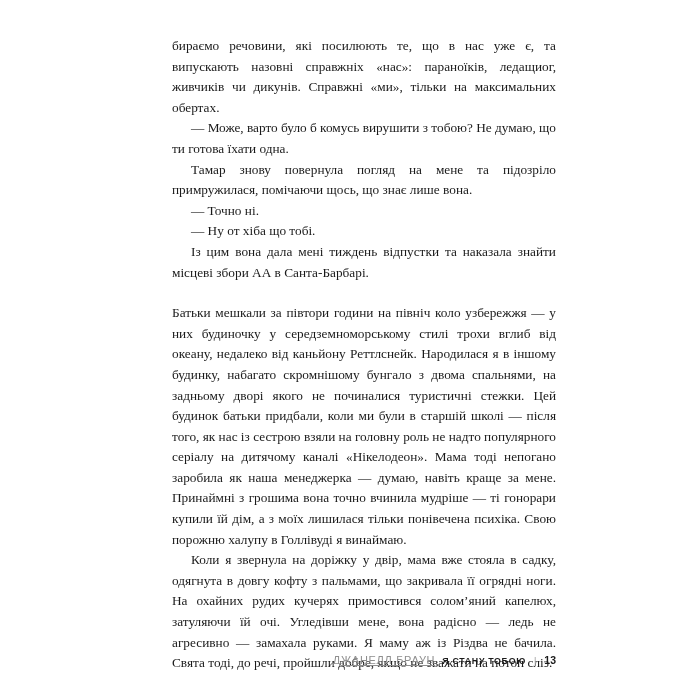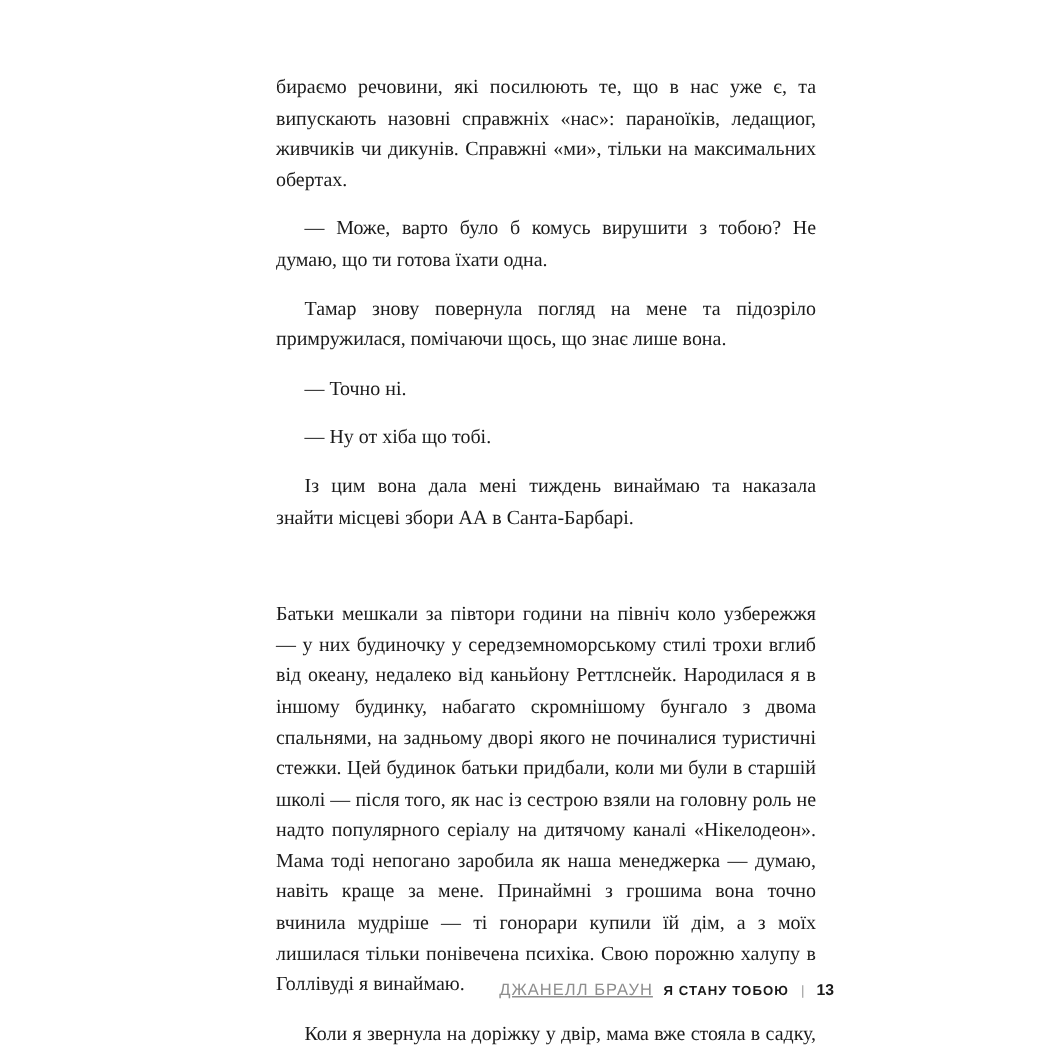--- a/index.html
+++ b/index.html
@@ -20,21 +20,21 @@
     height: 700px;
     box-sizing: border-box;
   }
   .text-column {
     position: absolute;
     left: 172px;
     top: 36px;
     width: 384px;
   }
   .para {
-    margin: 12px;
+    margin: 0;
     font-size: 13.3px;
     line-height: 20.6px;
     text-align: justify;
     text-justify: inter-word;
     hyphens: manual;
   }
   .para.indent {
     text-indent: 19px;
   }
   .para.first {
@@ -86,21 +86,21 @@
 <body>
 
 <div class="page">
 
   <div class="text-column">
     <p class="para first">бираємо речовини, які посилюють те, що в нас уже є, та випускають назовні справжніх «нас»: параноїків, ледащиог, живчиків чи дикунів. Справжні «ми», тільки на максимальних обертах.</p>
     <p class="para indent">— Може, варто було б комусь вирушити з тобою? Не думаю, що ти готова їхати одна.</p>
     <p class="para indent">Тамар знову повернула погляд на мене та підозріло примружилася, помічаючи щось, що знає лише вона.</p>
     <p class="para indent">— Точно ні.</p>
     <p class="para indent">— Ну от хіба що тобі.</p>
-    <p class="para indent">Із цим вона дала мені тиждень винаймаю та наказала знайти місцеві збори АА в Санта-Барбарі.</p>
+    <p class="para indent">Із цим вона дала мені тиждень відпустки та наказала знайти місцеві збори АА в Санта-Барбарі.</p>
 
     <div class="gap-block"></div>
 
     <p class="para first">Батьки мешкали за півтори години на північ коло узбережжя — у них будиночку у середземноморському стилі трохи вглиб від океану, недалеко від каньйону Реттлснейк. Народилася я в іншому будинку, набагато скромнішому бунгало з двома спальнями, на задньому дворі якого не починалися туристичні стежки. Цей будинок батьки придбали, коли ми були в старшій школі — після того, як нас із сестрою взяли на головну роль не надто популярного серіалу на дитячому каналі «Нікелодеон». Мама тоді непогано заробила як наша менеджерка — думаю, навіть краще за мене. Принаймні з грошима вона точно вчинила мудріше — ті гонорари купили їй дім, а з моїх лишилася тільки понівечена психіка. Свою порожню халупу в Голлівуді я винаймаю.</p>
     <p class="para indent">Коли я звернула на доріжку у двір, мама вже стояла в садку, одягнута в довгу кофту з пальмами, що закривала її огрядні ноги. На охайних рудих кучерях примостився солом’яний капелюх, затуляючи їй очі. Угледівши мене, вона радісно — ледь не агресивно — замахала руками. Я маму аж із Різдва не бачила. Свята тоді, до речі, пройшли добре, якщо не зважати на потоп сліз.</p>
   </div>
 
   <div class="footer">
     <span class="footer-author">Джанелл Браун</span>
     <span class="footer-title">Я стану тобою</span>

